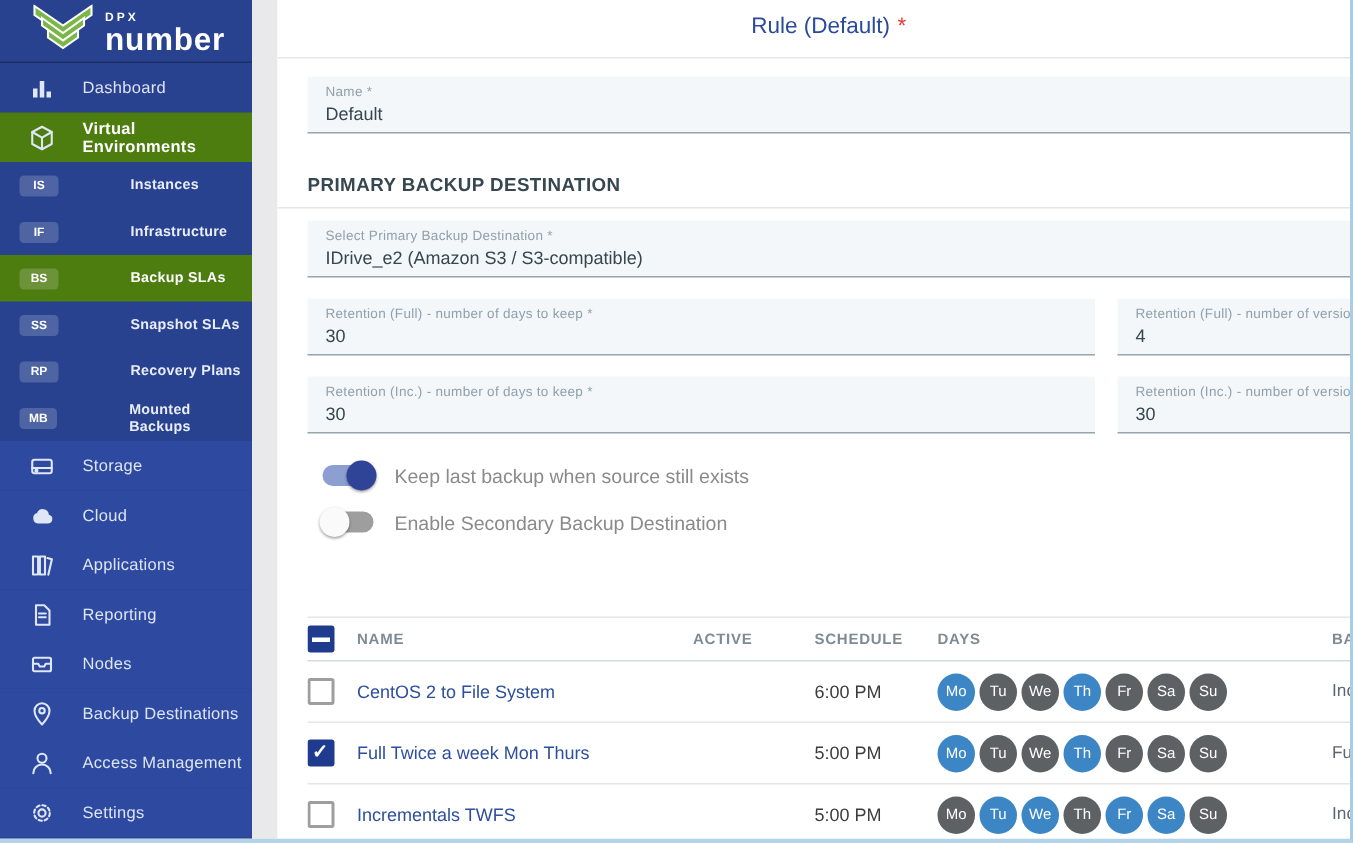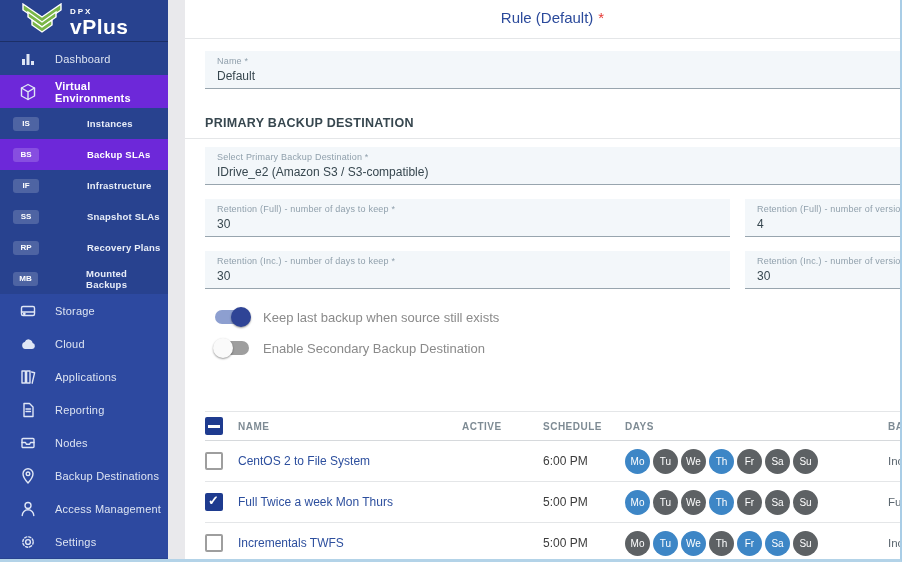--- a/index.html
+++ b/index.html
@@ -10,21 +10,21 @@
   
   .sidebar { width:168px; flex:0 0 168px; background:#28428f; color:#e7ecf7; overflow:hidden; }
   .logo { height:42px; display:flex; align-items:flex-end; padding:4px 8px 4px 22px; border-bottom:1px solid rgba(0,0,0,.28); }
   .logo svg { flex:0 0 40px; }
   .brand { margin-left:8px; line-height:1; color:#fff; }
   .brand .t { font-size:8px; font-weight:bold; letter-spacing:2px; }
   .brand .b { font-size:21px; font-weight:bold; letter-spacing:.5px; }
   .side-item { display:flex; align-items:center; height:33px; padding-left:18px; cursor:pointer; }
   .side-item.sub { height:31px; padding-left:13px; }
   .side-item.lower { background:#2d49a0; }
-  .side-item.selected { background:#6d28d9; }
+  .side-item.selected { background:#4d7c0f; }
   .side-item .ic { width:20px; height:20px; display:flex; align-items:center; justify-content:center; flex:0 0 20px; }
   .side-item .label { margin-left:17px; font-size:11px; font-weight:500; color:#dde4f2; letter-spacing:.2px; }
   .side-item.sub .label { margin-left:16px; font-size:9.5px; font-weight:bold; color:#e8edf8;padding-left:32px; }
   .side-item.selected .label { color:#fff; font-weight:bold; }
   .badge { display:inline-block; width:26px; padding:2.5px 0; border-radius:3px; background:rgba(255,255,255,.18); color:#fff; font-size:8px; font-weight:bold; text-align:center; }
 
   
   .gap { width:17px; flex:0 0 17px; background:#e9e9ec; }
   .content { flex:1; background:#fff; padding:0 0 0 20px; overflow:hidden; position:relative; }
   .page-title { padding-top:9px; height:38px; font-size:15px; color:#2b4a9b;text-align:center; }
@@ -82,21 +82,21 @@
     <div class="logo">
       <svg width="40" height="34" viewBox="0 0 40 34">
         <g stroke="#ffffff" stroke-width="1.4" fill="#7ab648">
           <polygon points="1,1 20,14 39,1 39,7 20,20 1,7"></polygon>
           <polygon points="6,9 20,19 34,9 34,14 20,24 6,14"></polygon>
           <polygon points="10,17 20,24 30,17 30,22 20,29 10,22"></polygon>
         </g>
       </svg>
       <div class="brand">
         <div class="t">DPX</div>
-        <div class="b">vPlus</div>
+        <div class="b">number</div>
       </div>
     </div>
     <div id="side-items">
         <div class="side-item">
           <span class="ic">
             <svg width="18" height="18" viewBox="0 0 18 18">
               <g fill="#dfe6f5">
                 <rect x="3" y="9" width="3" height="6"></rect>
                 <rect x="7.5" y="4" width="3" height="11"></rect>
                 <rect x="12" y="11" width="3" height="4"></rect>
@@ -113,27 +113,27 @@
                 <path d="M2.5 5 9 8.8 15.5 5M9 8.8V16.5"></path>
               </g>
             </svg>
           </span>
           <span class="label">Virtual Environments</span>
         </div>
         <div class="side-item sub">
           <span class="badge">IS</span>
           <span class="label">Instances</span>
         </div>
+        <div class="side-item sub">
+          <span class="badge">IF</span>
+          <span class="label">Infrastructure</span>
+        </div>
         <div class="side-item sub selected">
           <span class="badge">BS</span>
           <span class="label">Backup SLAs</span>
-        </div>
-        <div class="side-item sub">
-          <span class="badge">IF</span>
-          <span class="label">Infrastructure</span>
         </div>
         <div class="side-item sub">
           <span class="badge">SS</span>
           <span class="label">Snapshot SLAs</span>
         </div>
         <div class="side-item sub">
           <span class="badge">RP</span>
           <span class="label">Recovery Plans</span>
         </div>
         <div class="side-item sub">

